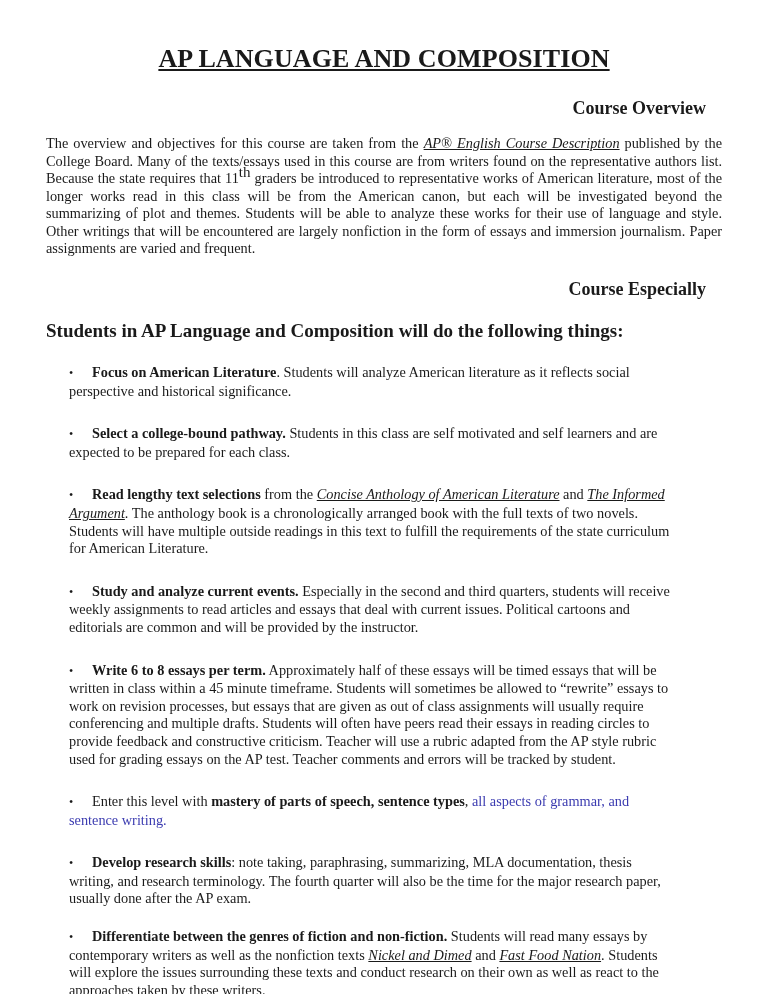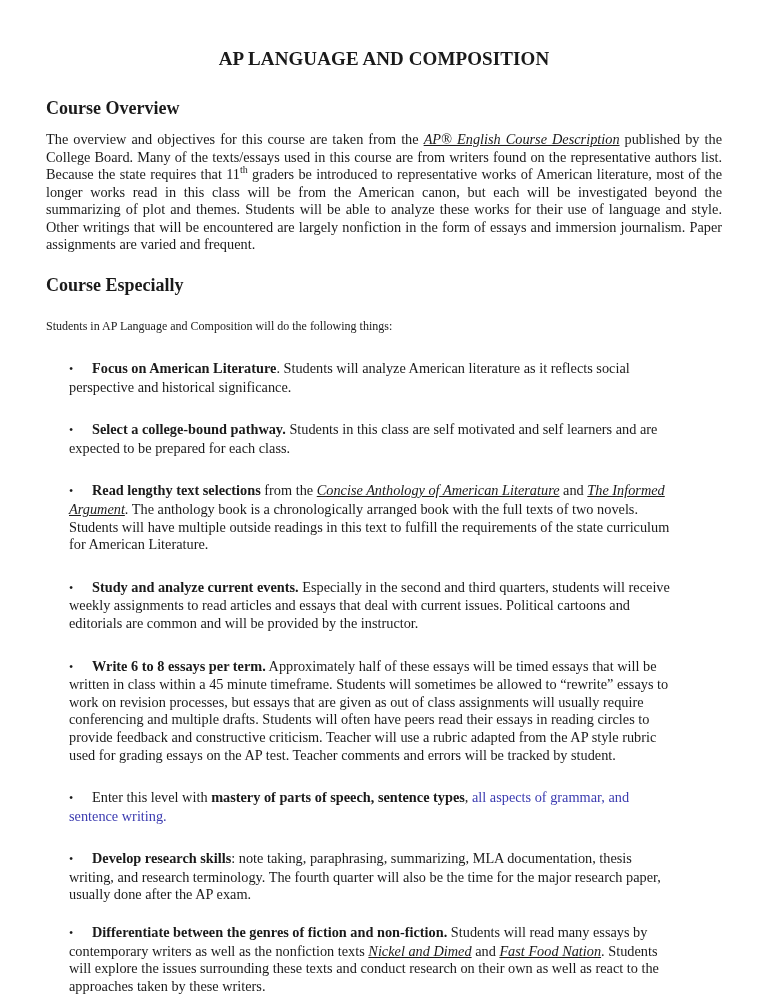--- a/index.html
+++ b/index.html
@@ -3,35 +3,35 @@
 <meta charset="utf-8">
 <style>
   html, body { margin: 0; padding: 0; background: #ffffff; }
   body {
     width: 768px; height: 994px; overflow: hidden;
     font-family: "Liberation Serif", serif;
     color: #1a1a1a;
   }
   .page { position: relative; padding: 0 46px 0 46px; }
   h1 {
-    font-size: 19px; font-weight: bold; text-align: center;
-    margin: 0; padding-top: 46px; line-height: 26px; letter-spacing: 0.1px;
+    font-size: 26px; font-weight: bold; text-align: center;
+    margin: 0; padding-top: 46px; line-height: 26px; letter-spacing: 0.1px; text-decoration: underline;
   }
   h2 {
-    font-size: 18px; font-weight: bold; margin: 0; line-height: 22px;
+    font-size: 18px; font-weight: bold; margin: 16px; line-height: 22px; text-align: right;
   }
   .h-overview { margin-top: 25px; }
   .h-objectives { margin-top: 20px; }
   p.overview {
     font-size: 14.3px; line-height: 17.5px; text-align: justify;
     margin: 12px 0 0 0;
   }
-  p.overview sup { font-size: 10px; line-height: 0; vertical-align: super; }
+  p.overview sup { font-size: 15px; line-height: 0; vertical-align: super; }
   .lead {
-    font-size: 12px; font-weight: normal; margin: 22px 0 0 0; line-height: 17.5px;
+    font-size: 19px; font-weight: bold; margin: 22px 0 0 0; line-height: 17.5px;
   }
   ul.objectives { list-style: none; margin: 24px 0 0 0; padding: 0 0 0 23px; }
   ul.objectives li {
     font-size: 14.3px; line-height: 17.6px; margin-bottom: 8px;
     padding-right: 42px;
     margin-top: 25px;
   }
   ul.objectives li .bullet { display: inline-block; width: 23px; font-size: 12px; }
   ul.objectives li.gap { margin-top: 20px; }
   .blue { color: #3b3bb0; }

